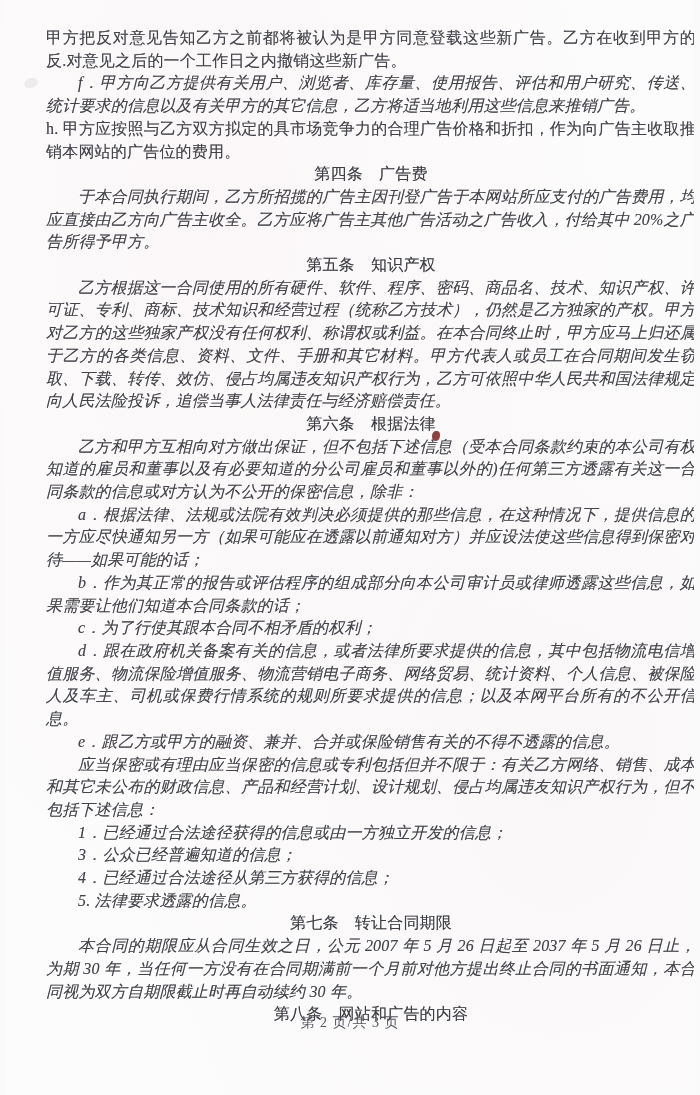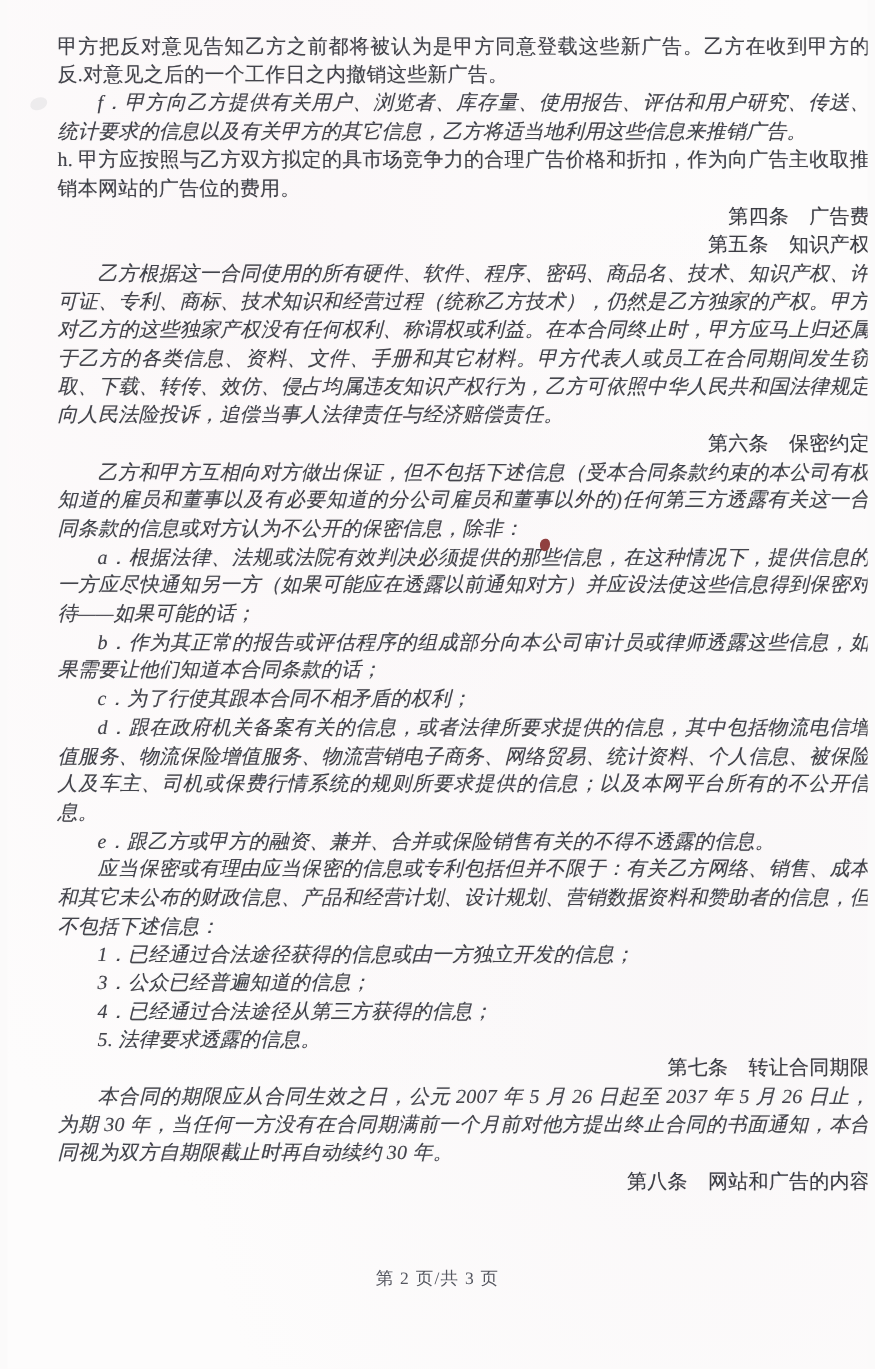--- a/index.html
+++ b/index.html
@@ -30,21 +30,21 @@
     margin: 0;
     font-size: 16px;
     line-height: 22.7px;
     text-align: justify;
     letter-spacing: 0.2px;
     color: #43444b;
     text-shadow: 0 0 0.6px rgba(70,70,80,.45);
   }
   .indent { text-indent: 2em; font-style: italic; }
   .heading {
-    text-align: right;
+    text-align: center;
     color: #3c3d44;
   }
   .footer {
     position: absolute;
     top: 1014px;
     left: 0;
     width: 100%;
     text-align: center;
     font-size: 14px;
     letter-spacing: 1px;
@@ -73,30 +73,31 @@
 </style>
 </head>
 <body>
 
 <div class="page">
   <div class="content">
     <p class="para">甲方把反对意见告知乙方之前都将被认为是甲方同意登载这些新广告。乙方在收到甲方的反.对意见之后的一个工作日之内撤销这些新广告。</p>
     <p class="para indent">f．甲方向乙方提供有关用户、浏览者、库存量、使用报告、评估和用户研究、传送、统计要求的信息以及有关甲方的其它信息，乙方将适当地利用这些信息来推销广告。</p>
     <p class="para">h. 甲方应按照与乙方双方拟定的具市场竞争力的合理广告价格和折扣，作为向广告主收取推销本网站的广告位的费用。</p>
     <p class="para heading">第四条　广告费</p>
+    <p class="para indent">于本合同执行期间，乙方所招揽的广告主因刊登广告于本网站所应支付的广告费用，均应直接由乙方向广告主收全。乙方应将广告主其他广告活动之广告收入，付给其中 20%之广告所得予甲方。</p>
     <p class="para heading">第五条　知识产权</p>
     <p class="para indent">乙方根据这一合同使用的所有硬件、软件、程序、密码、商品名、技术、知识产权、许可证、专利、商标、技术知识和经营过程（统称乙方技术），仍然是乙方独家的产权。甲方对乙方的这些独家产权没有任何权利、称谓权或利益。在本合同终止时，甲方应马上归还属于乙方的各类信息、资料、文件、手册和其它材料。甲方代表人或员工在合同期间发生窃取、下载、转传、效仿、侵占均属违友知识产权行为，乙方可依照中华人民共和国法律规定向人民法险投诉，追偿当事人法律责任与经济赔偿责任。</p>
-    <p class="para heading">第六条　保密约定</p>
+    <p class="para heading">第六条　根据法律</p>
     <p class="para indent">乙方和甲方互相向对方做出保证，但不包括下述信息（受本合同条款约束的本公司有权知道的雇员和董事以及有必要知道的分公司雇员和董事以外的)任何第三方透露有关这一合同条款的信息或对方认为不公开的保密信息，除非：</p>
     <p class="para indent">a．根据法律、法规或法院有效判决必须提供的那些信息，在这种情况下，提供信息的一方应尽快通知另一方（如果可能应在透露以前通知对方）并应设法使这些信息得到保密对待——如果可能的话；</p>
     <p class="para indent">b．作为其正常的报告或评估程序的组成部分向本公司审计员或律师透露这些信息，如果需要让他们知道本合同条款的话；</p>
     <p class="para indent">c．为了行使其跟本合同不相矛盾的权利；</p>
     <p class="para indent">d．跟在政府机关备案有关的信息，或者法律所要求提供的信息，其中包括物流电信增值服务、物流保险增值服务、物流营销电子商务、网络贸易、统计资料、个人信息、被保险人及车主、司机或保费行情系统的规则所要求提供的信息；以及本网平台所有的不公开信息。</p>
     <p class="para indent">e．跟乙方或甲方的融资、兼并、合并或保险销售有关的不得不透露的信息。</p>
-    <p class="para indent">应当保密或有理由应当保密的信息或专利包括但并不限于：有关乙方网络、销售、成本和其它未公布的财政信息、产品和经营计划、设计规划、营销数据资料和赞助者的信息，但不包括下述信息：</p>
+    <p class="para indent">应当保密或有理由应当保密的信息或专利包括但并不限于：有关乙方网络、销售、成本和其它未公布的财政信息、产品和经营计划、设计规划、侵占均属违友知识产权行为，但不包括下述信息：</p>
     <p class="para indent">1．已经通过合法途径获得的信息或由一方独立开发的信息；</p>
     <p class="para indent">3．公众已经普遍知道的信息；</p>
     <p class="para indent">4．已经通过合法途径从第三方获得的信息；</p>
     <p class="para indent">5. 法律要求透露的信息。</p>
     <p class="para heading">第七条　转让合同期限</p>
     <p class="para indent">本合同的期限应从合同生效之日，公元 2007 年 5 月 26 日起至 2037 年 5 月 26 日止，为期 30 年，当任何一方没有在合同期满前一个月前对他方提出终止合同的书面通知，本合同视为双方自期限截止时再自动续约 30 年。</p>
     <p class="para heading">第八条　网站和广告的内容</p>
   </div>
 
   <div class="artifact-red"></div>

